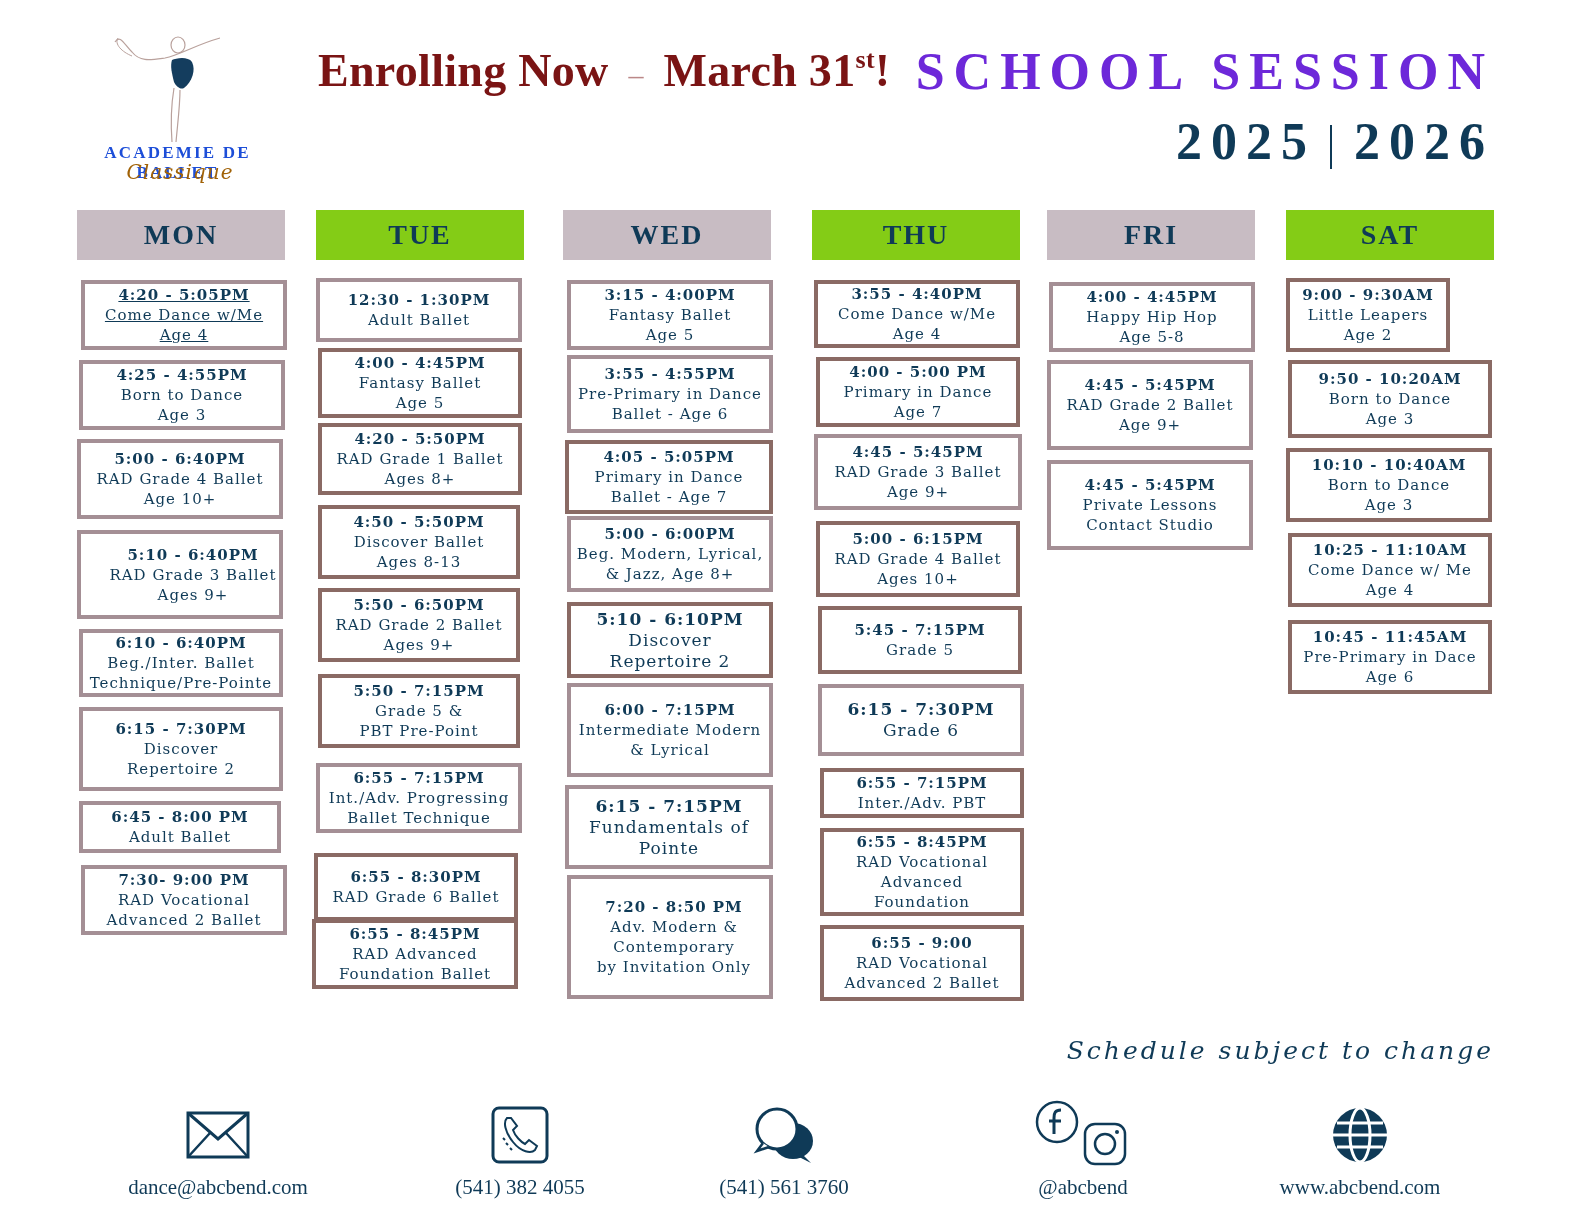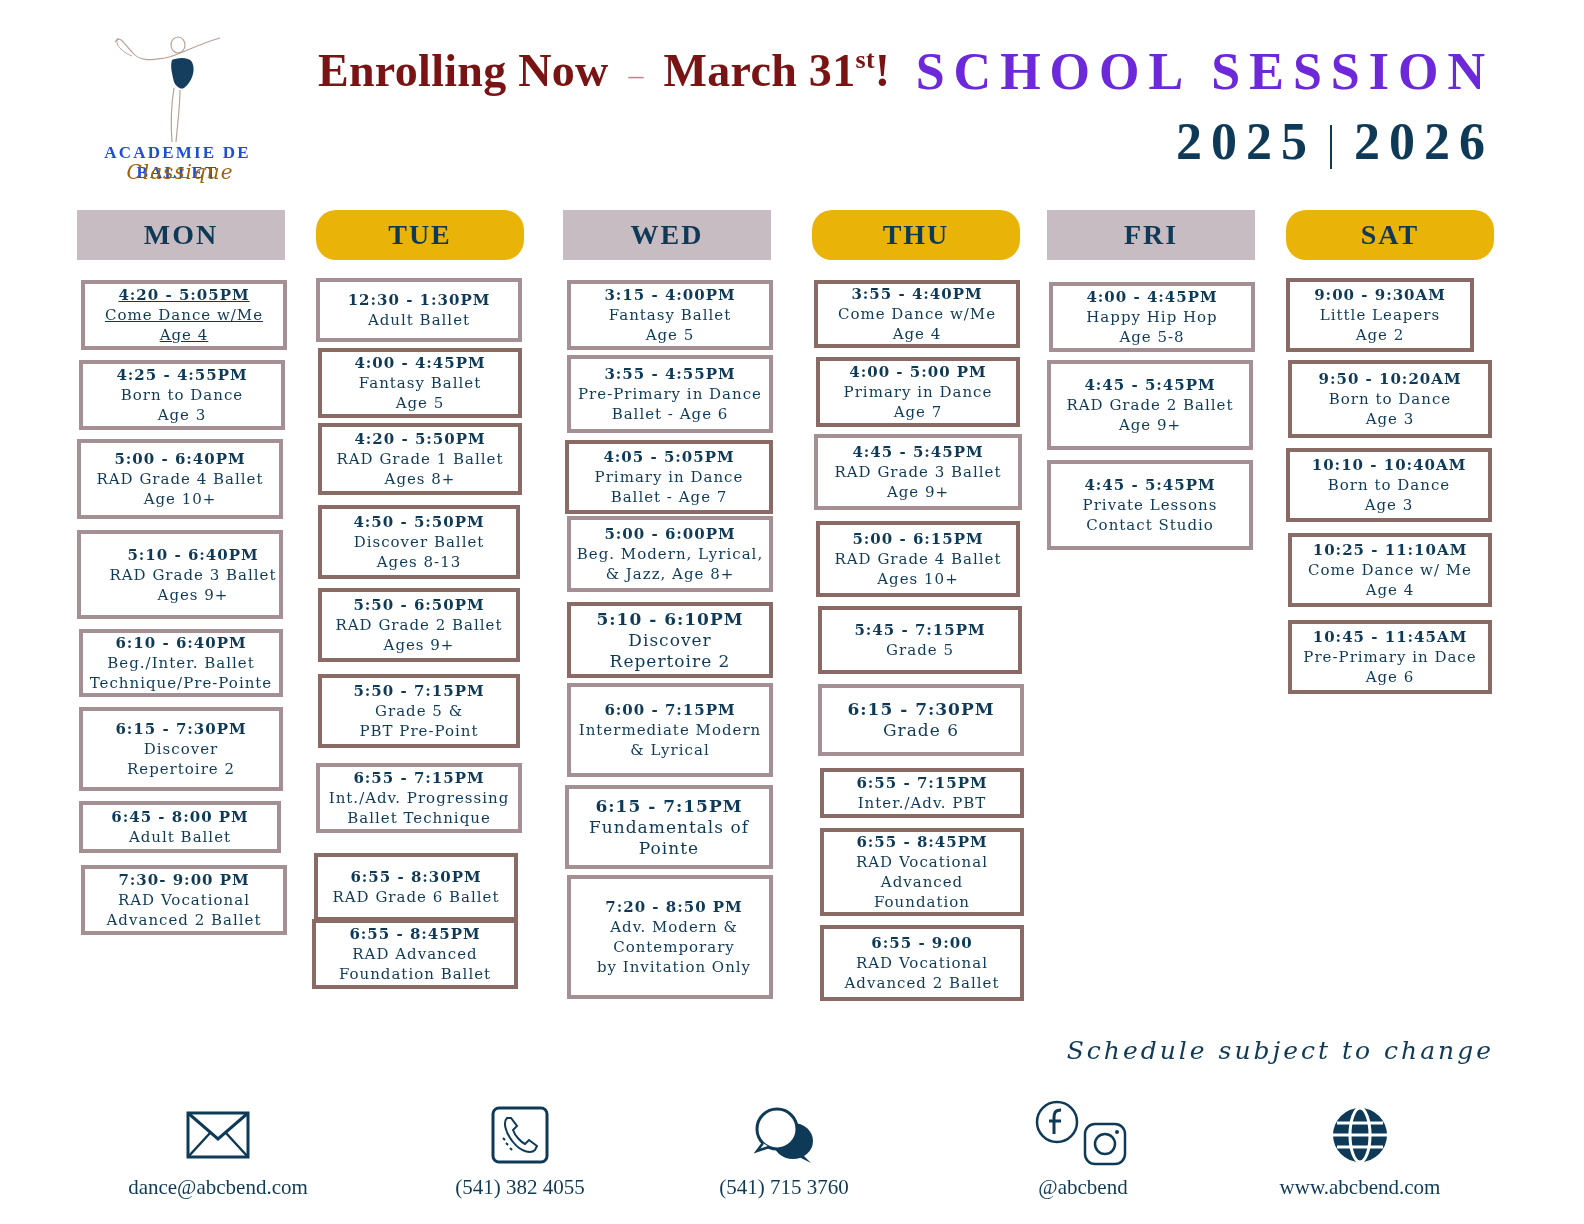--- a/index.html
+++ b/index.html
@@ -28,21 +28,21 @@
            font-size:52px; letter-spacing:9px; color:#0f3a57; white-space:nowrap; }
   .years .sep { display:inline-block; width:2px; height:44px; background:#0f3a57; vertical-align:middle;
                 margin:0 22px 0 14px; }
 
   
   .col { position:absolute; top:210px; width:208px; }
   .day-head { height:50px; display:flex; align-items:center; justify-content:center;
               font-family:"Liberation Serif", serif; font-weight:bold; font-size:28px;
               letter-spacing:2px; color:#0f3a57; }
   .head-mauve { background:#c8bcc3; }
-  .head-rose  { background:#eab308;border-radius:20px; }
+  .head-rose  { background:#84cc16; }
 
   .cls { position:absolute; box-sizing:border-box; background:#fff; text-align:center;
          display:flex; flex-direction:column; justify-content:center; }
   .b-light { border:4px solid #a48f95; }
   .b-dark  { border:4px solid #8a6a64; }
   .cls .t { font-family:"DejaVu Serif", serif; font-weight:bold; font-size:15px; letter-spacing:1px;
             line-height:20px; color:#0f3a57; }
   .cls .l { font-family:"DejaVu Serif", serif; font-size:15px; letter-spacing:1px; line-height:20px;
             color:#0f3a57; white-space:nowrap; }
   .cls.big .t, .cls.big .l { font-size:17px; line-height:21px; }
@@ -273,21 +273,21 @@
         <div class="l">Age 9+</div>
       </div>
       <div class="cls b-light" style="left: 0px; top: 250px; width: 206px; height: 90px;">
         <div class="t">4:45 - 5:45PM</div>
         <div class="l">Private Lessons</div>
         <div class="l">Contact Studio</div>
       </div>
     </div>
     <div class="col" style="left: 1286px;">
       <div class="day-head head-rose">SAT</div>
-      <div class="cls b-dark" style="left: 0px; top: 68px; width: 188px; height: 74px;">
+      <div class="cls b-dark" style="left: 0px; top: 68px; width: 164px; height: 74px;">
         <div class="t">9:00 - 9:30AM</div>
         <div class="l">Little Leapers</div>
         <div class="l">Age 2</div>
       </div>
       <div class="cls b-dark" style="left: 2px; top: 150px; width: 204px; height: 78px;">
         <div class="t">9:50 - 10:20AM</div>
         <div class="l">Born to Dance</div>
         <div class="l">Age 3</div>
       </div>
       <div class="cls b-dark" style="left: 0px; top: 238px; width: 206px; height: 74px;">
@@ -335,21 +335,21 @@
 
   <div class="contact" style="left:654px;">
     <div class="ic">
       <svg width="66" height="60" viewBox="0 0 66 60">
         <ellipse cx="42" cy="36" rx="20" ry="18" fill="#0f3a57"></ellipse>
         <path d="M52 50 L60 58 L48 52 Z" fill="#0f3a57"></path>
         <ellipse cx="26" cy="24" rx="20" ry="20" fill="#fff" stroke="#0f3a57" stroke-width="3"></ellipse>
         <path d="M12 38 L6 46 L18 42" fill="#fff" stroke="#0f3a57" stroke-width="2.5"></path>
       </svg>
     </div>
-    <div class="txt">(541) 715 3760</div>
+    <div class="txt">(541) 561 3760</div>
   </div>
 
   <div class="contact" style="left:953px;">
     <div class="ic">
       <svg width="100" height="70" viewBox="0 0 100 70">
         <circle cx="24" cy="22" r="20" fill="none" stroke="#0f3a57" stroke-width="2.5"></circle>
         <path d="M28 10 C 22 10, 21 13, 21 18 L 21 34 M16 21 L 28 21" fill="none" stroke="#0f3a57" stroke-width="3"></path>
         <rect x="52" y="24" width="40" height="40" rx="10" fill="none" stroke="#0f3a57" stroke-width="2.5"></rect>
         <circle cx="72" cy="44" r="10" fill="none" stroke="#0f3a57" stroke-width="2.5"></circle>
         <circle cx="84" cy="32" r="2" fill="#0f3a57"></circle>

